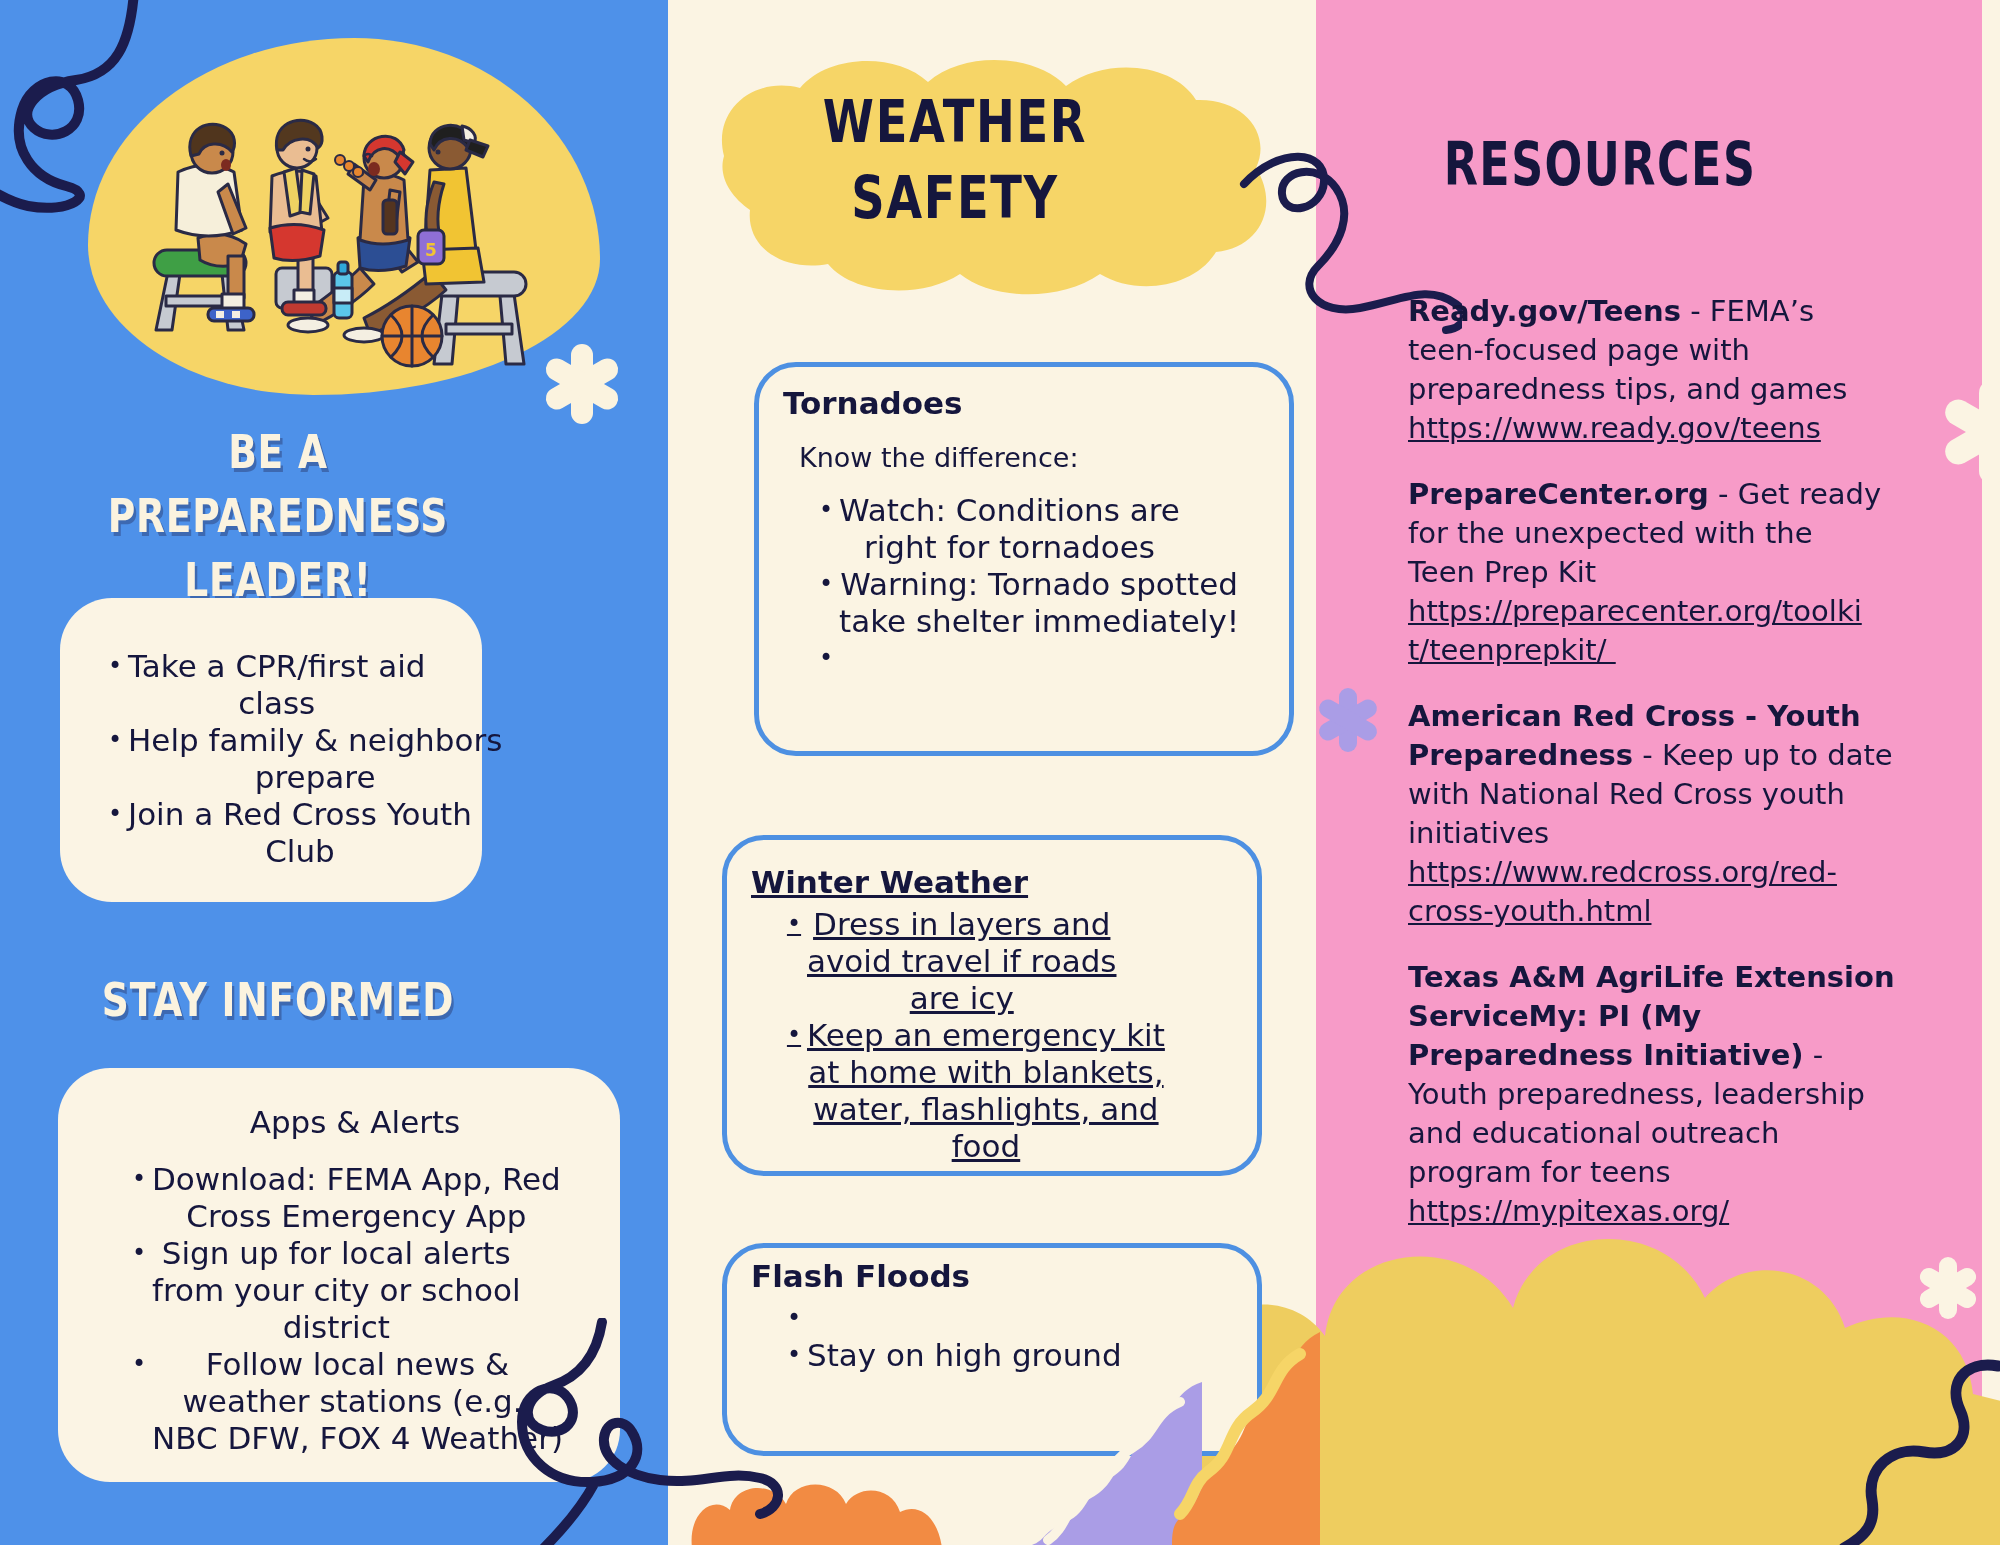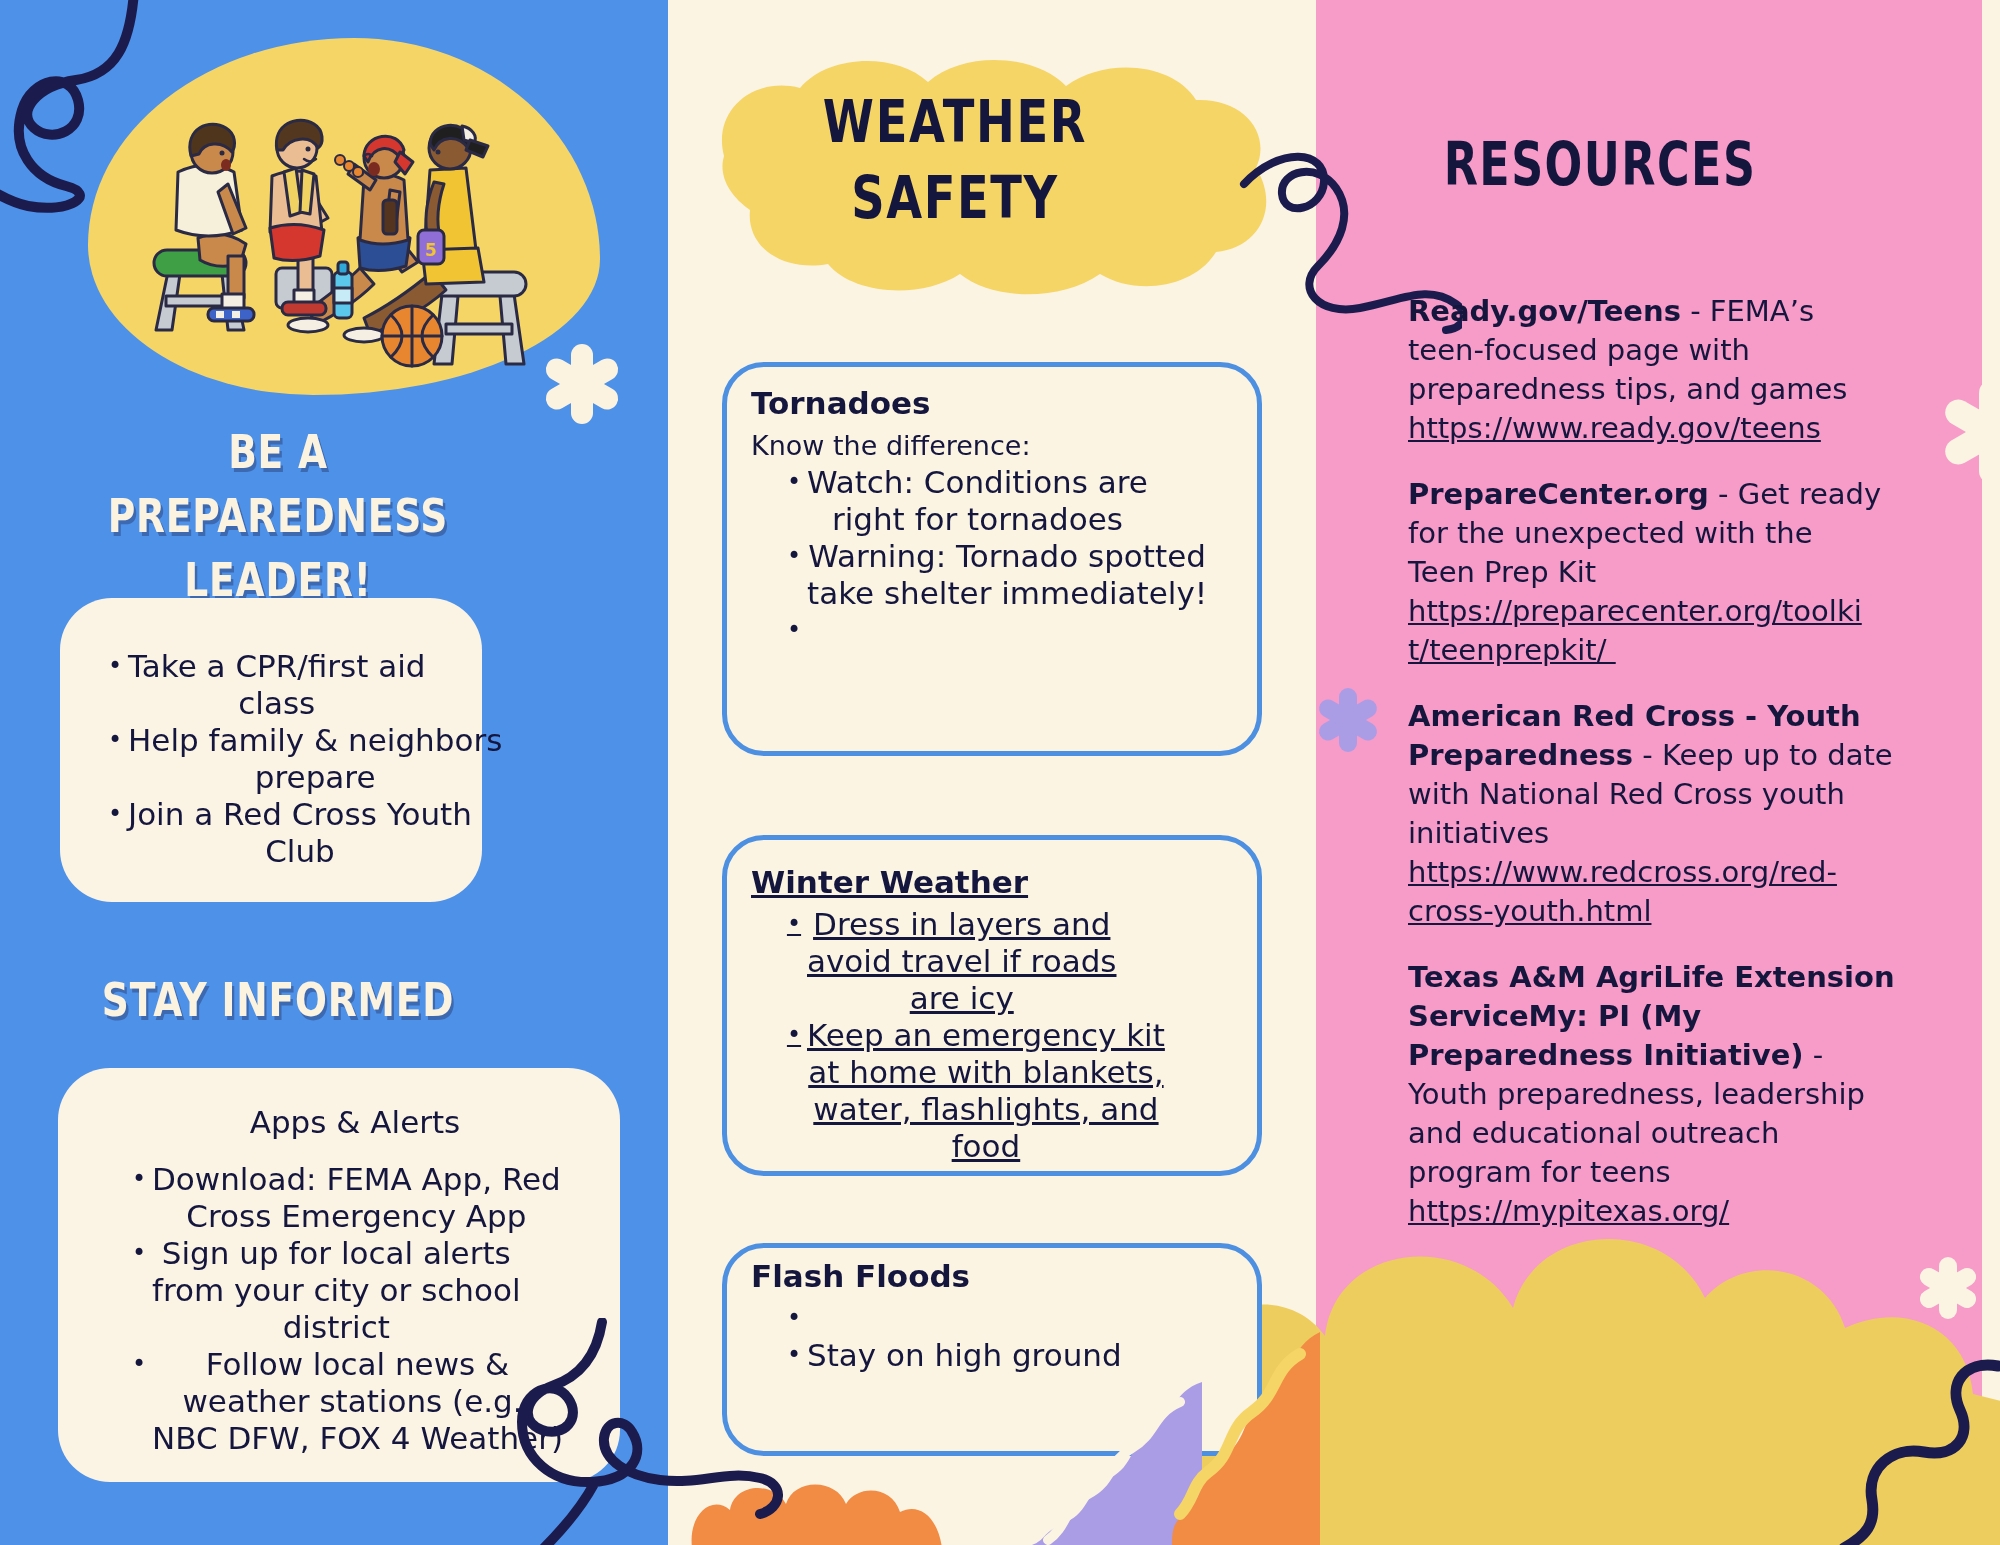--- a/index.html
+++ b/index.html
@@ -24,21 +24,21 @@
   .cream-box{position:absolute;background:#FBF4E4;border-radius:52px;box-sizing:border-box;}
   .cream-box ul{list-style:none;margin:0;padding:0;}
   .cream-box li{display:flex;align-items:flex-start;}
   .bullet{flex:0 0 26px;font-size:24px;line-height:37px;text-align:center;}
   .btext{white-space:pre;font-size:31px;line-height:37px;text-align:center;}
 
   
   .blue-box{position:absolute;border:5px solid #4D90E2;border-radius:42px;
             box-sizing:border-box;padding:16px 24px;background:#FBF4E3;}
   .blue-box h3{margin:0 0 4px 0;font-size:31px;line-height:40px;color:#15163D;}
-  .blue-box .intro{margin:0;font-size:27px;line-height:37px;white-space:pre;}
+  .blue-box .intro{margin:16px;font-size:27px;line-height:37px;white-space:pre;}
   .blue-box ul{list-style:none;margin:0;padding:0 0 0 30px;}
   .blue-box li{display:flex;align-items:flex-start;}
 
   
   .resources{position:absolute;left:1408px;top:292px;width:580px;z-index:6;}
   .resource{margin:0 0 27px 0;font-size:29px;line-height:39px;white-space:pre;color:#15163D;}
   .resource strong{font-weight:bold;}
   .resource a{color:#15163D;text-decoration:underline;cursor:pointer;}
 
   .z2{z-index:2;} .z3{z-index:3;} .z4{z-index:4;} .z5{z-index:5;}
@@ -221,21 +221,21 @@
 
   <h1 class="abs display h-navy z3" style="left:675px;top:84px;width:560px;font-size:58px;line-height:76px;letter-spacing:2px;">WEATHER
 SAFETY</h1>
 
   <svg class="abs z3" style="left:1222px;top:136px" width="240" height="210" viewBox="0 0 240 210">
     <path d="M22,48 C58,10 104,14 102,46 C100,74 62,82 60,58 C58,34 96,26 114,52
              C132,78 118,108 96,130 C74,152 96,180 138,172 C180,164 206,148 234,168
              C248,178 242,192 224,194" fill="none" stroke="#1B1C4D" stroke-width="8" stroke-linecap="round"></path>
   </svg>
 
-  <div class="blue-box z3" style="left:722px;top:362px;width:540px;height:394px;">
+  <div class="blue-box z3" style="left:754px;top:362px;width:540px;height:394px;">
     <h3>Tornadoes</h3>
     <p class="intro">Know the difference:</p>
     <ul>
       <li>
           <span class="bullet">•</span>
           <span class="btext">Watch: Conditions are
 right for tornadoes</span>
         </li>
       <li>
           <span class="bullet">•</span>

